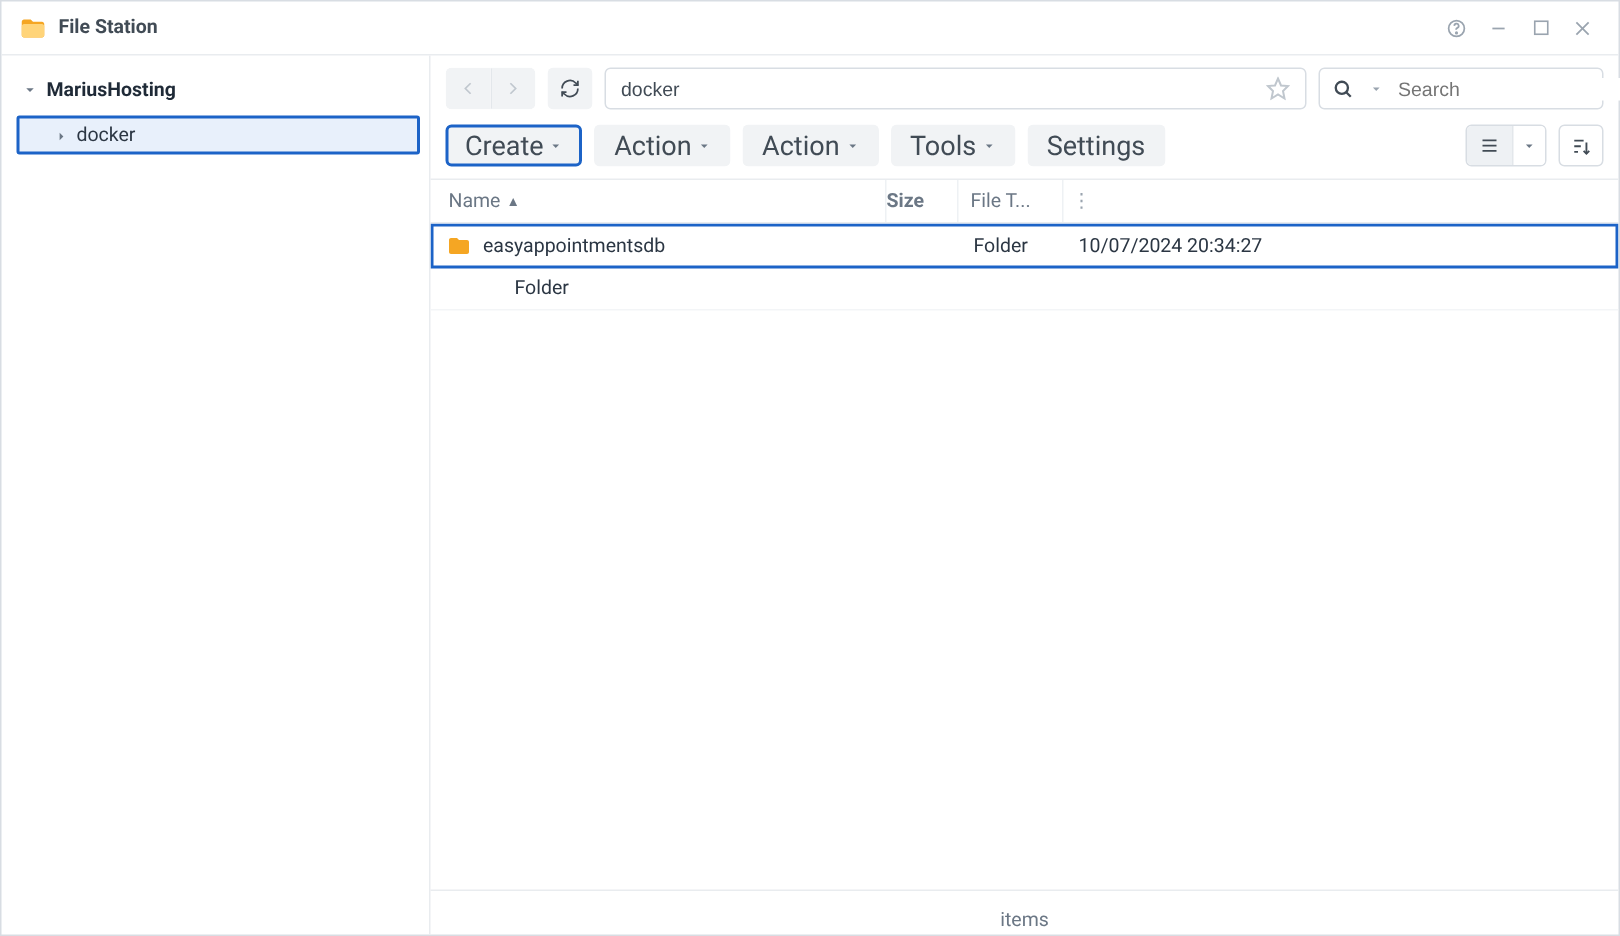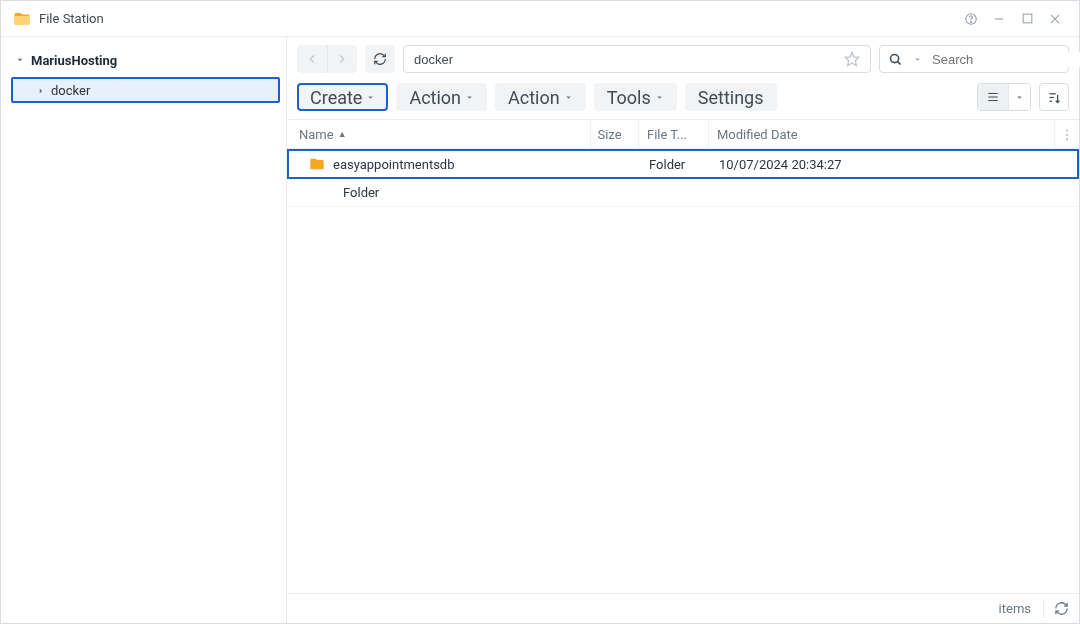--- a/index.html
+++ b/index.html
@@ -25,21 +25,21 @@
       height: 36px;
       padding: 0 10px 0 12px;
       border-bottom: 1px solid #e9ecef;
     }
     .titlebar .app-icon {
       width: 18px; height: 18px;
       margin-right: 8px;
       display: inline-flex;
     }
     .titlebar .title {
-      font-weight: 400;
+      font-weight: 700;
       color: #414b55;
     }
     .titlebar .spacer { flex: 1; }
     .titlebar .win-ctl {
       width: 28px; height: 28px;
       display: inline-flex; align-items: center; justify-content: center;
       color: #9aa4af;
       cursor: pointer;
     }
     
@@ -200,53 +200,54 @@
       border-bottom: 1px solid #e9ecef;
       color: #6b7785;
       font-size: 13px;
     }
     .col-name { flex: 0 0 304px; padding-left: 12px; display:flex; align-items:center; gap:4px;}
     .col-size { flex: 0 0 48px; text-align: right; padding-right: 10px; }
     .col-type { flex: 0 0 70px; padding-left: 8px; }
     .col-date { flex: 1; padding-left: 8px; }
     .col-more { flex: 0 0 24px; text-align:center; color:#9aa4af; }
     .thead > div { border-right: 1px solid #eef1f4; height: 100%; display:flex; align-items:center;}
-    .thead .col-size { justify-content:center; }
+    .thead .col-size { justify-content:flex-start;font-weight:bold; }
     .thead .col-more { border-right: none; justify-content:center;}
     
     .tbody { flex: 1; overflow: auto; }
     .row {
       display: flex;
       align-items: center;
       height: 28px;
       font-size: 13px;
       color: #2b3643;
       border-bottom: 1px solid #f3f5f7;
     }
     .row.selected {
       border: 2px solid #1c63c7;
       background: #fff;
       height: 30px;
     }
-    .row .rname { flex: 0 0 304px; padding-left: 20px; display:flex; align-items:center; gap:8px;}
+    .row .rname { flex: 0 0 304px; padding-left: 9px; display:flex; align-items:center; gap:8px;}
     .row .rsize { flex: 0 0 48px; }
     .row .rtype { flex: 0 0 70px; padding-left:8px; }
     .row .rdate { flex: 1; padding-left:8px; }
     .folder-icon { display:inline-flex; }
     .folder-icon svg { width:16px; height:16px; }
     .sort-arrow { font-size: 9px; color:#6b7785;}
     
     .statusbar {
       border-top: 1px solid #e9ecef;
       height: 30px;
       display: flex;
       align-items: center;
       padding: 0 10px;
       gap: 12px;
       color: #6b7785;
+      flex-direction: column;
     }
     .statusbar .spacer { flex:1; }
     .statusbar .refresh { color:#6b7785; cursor:pointer; padding-left:10px; border-left:1px solid #e9ecef; height:18px; display:flex; align-items:center;}
     svg { display:block; }
   </style>
 </head>
 <body>
 
 <div class="window">
 
@@ -420,23 +421,20 @@
         <div class="col-name">
           <span>Name</span>
           <span class="sort-arrow">▲</span>
         </div>
         <div class="col-size">
             <span>Size</span>
           </div>
         <div class="col-type">
             <span>File T...</span>
           </div>
-        <div class="col-date">
-            <span>Modified Date</span>
-          </div>
         <div class="col-more">⋮</div>
       </div>
 
       <div class="tbody">
         <div class="row selected">
           <div class="rname">
             <span class="folder-icon">
               <svg viewBox="0 0 24 24">
                   <path fill="#f5a623" d="M10 4H4c-1.1 0-2 .9-2 2v12c0 1.1.9 2 2 2h16c1.1 0 2-.9 2-2V8c0-1.1-.9-2-2-2h-8l-2-2z"></path>
                 </svg>

